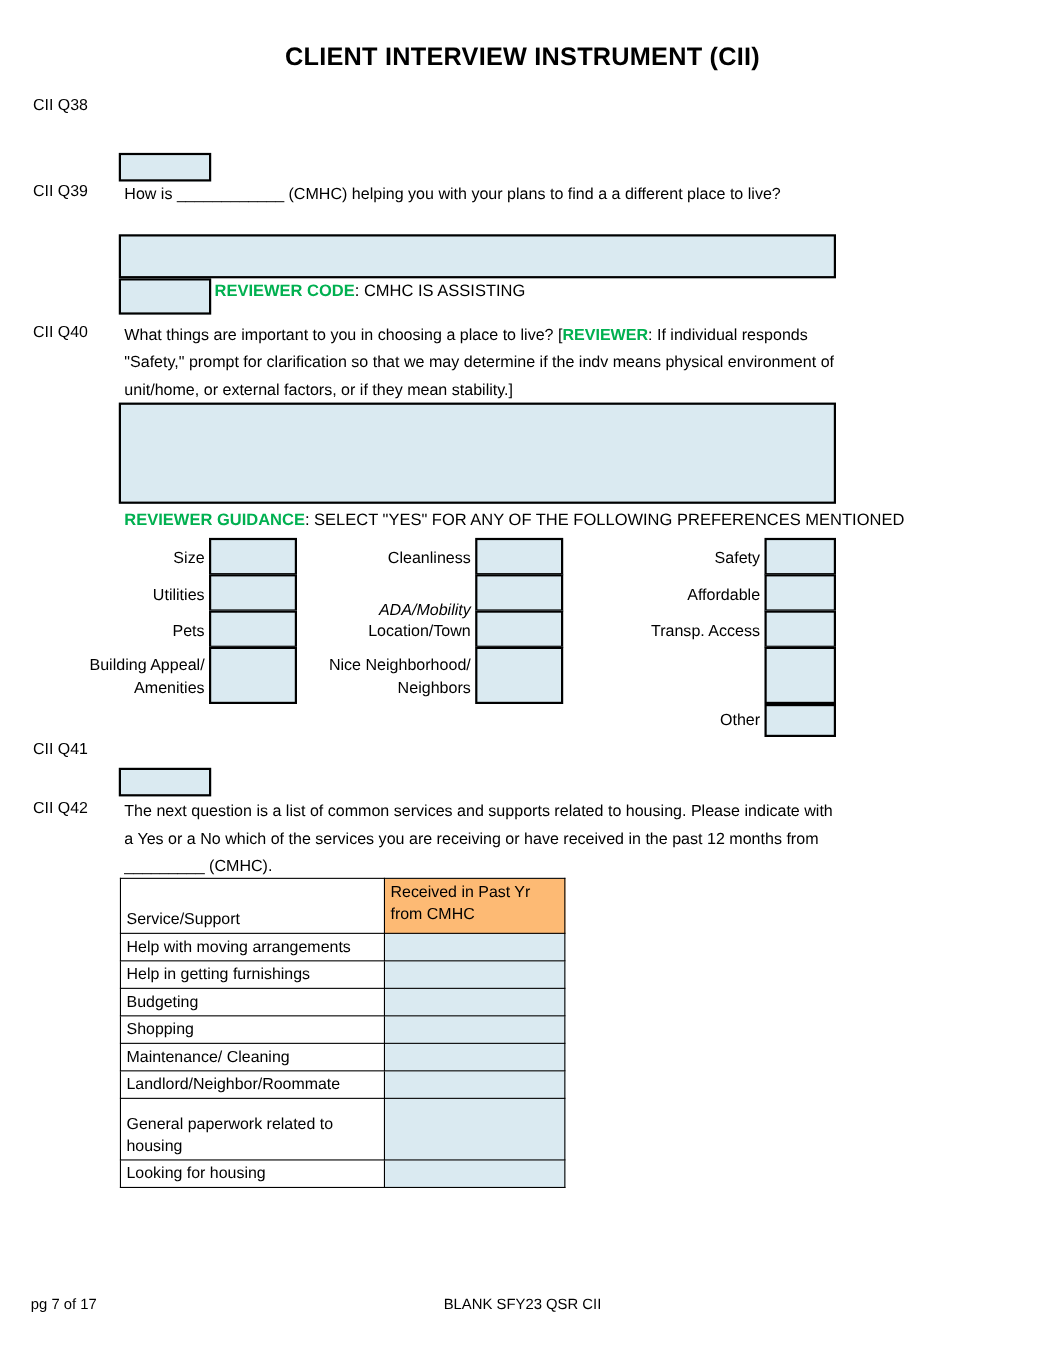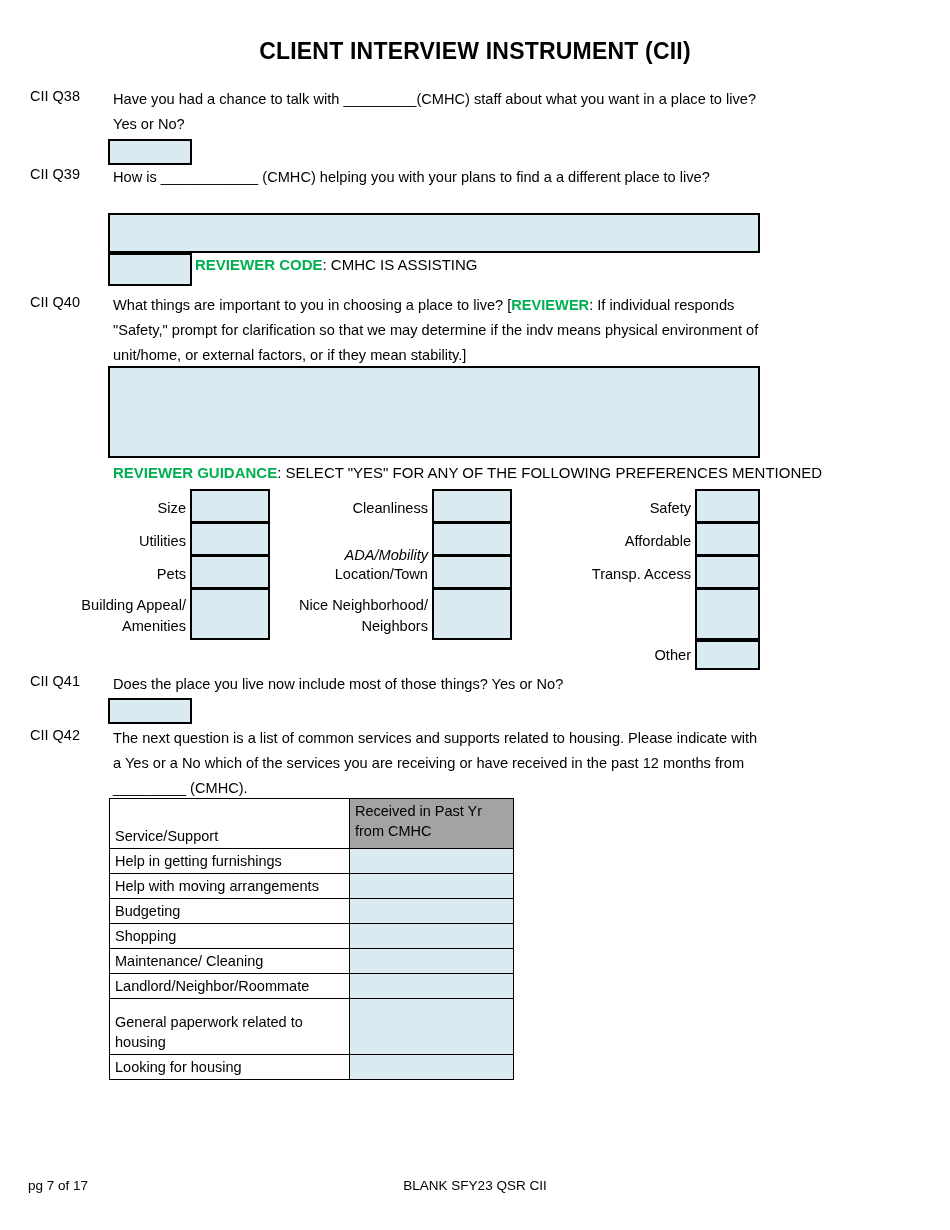--- a/index.html
+++ b/index.html
@@ -73,21 +73,21 @@
     font-size: 14.5px;
     font-weight: normal;
     text-align: left;
     vertical-align: bottom;
     padding: 2px 4px 2px 5px;
     line-height: 20px;
   }
   .svc-table th { vertical-align: top; }
   .svc-table .c1 { width: 240px; }
   .svc-table .c2 { width: 164px; background: #daeaf1; }
-  .svc-table th.c2 { background: #a3a3a3; vertical-align: top; }
+  .svc-table th.c2 { background: #fdba74; vertical-align: top; }
   .svc-table .hdr1 { height: 50px; vertical-align: bottom; }
   .svc-table .hdr2 { height: 50px; vertical-align: top; }
 
   .footer-left {
     position: absolute;
     left: 28px; top: 1178px;
     font-size: 13.5px;
   }
   .footer-center {
     position: absolute;
@@ -97,21 +97,20 @@
   }
 </style>
 </head>
 <body>
 
 <div class="page">
 
   <div class="title">CLIENT INTERVIEW INSTRUMENT (CII)</div>
 
   <div class="qlabel" style="left:30px; top:88px;text-align:right;">CII Q38</div>
-  <div class="qtext" style="left:113px; top:87px; width:650px;">Have you had a chance to talk with _________(CMHC) staff about what you want in a place to live? Yes or No?</div>
   <div class="fillbox" style="left:108px; top:139px; width:84px; height:26px;"></div>
 
   <div class="qlabel" style="left:30px; top:166px;">CII Q39</div>
   <div class="qtext" style="left:113px; top:165px; width:680px;">How is ____________ (CMHC) helping you with your plans to find a a different place to live?</div>
 
   <div class="fillbox" style="left:108px; top:213px; width:652px; height:40px;"></div>
   <div class="fillbox" style="left:108px; top:253px; width:84px; height:33px;"></div>
   <div class="guidance" style="left:195px; top:256px;">
     <span class="green">REVIEWER CODE</span><span>: CMHC IS ASSISTING</span>
   </div>
@@ -159,43 +158,42 @@
 
   <div class="pref-label" style="left:560px; top:564px; width:131px;">Transp. Access</div>
   <div class="fillbox" style="left:695px; top:555px; width:65px; height:34px;"></div>
 
   <div class="fillbox" style="left:695px; top:588px; width:65px; height:52px;"></div>
 
   <div class="pref-label" style="left:560px; top:645px; width:131px;">Other</div>
   <div class="fillbox" style="left:695px; top:640px; width:65px; height:30px;"></div>
 
   <div class="qlabel" style="left:30px; top:673px;">CII Q41</div>
-  <div class="qtext" style="left:113px; top:672px; width:680px;">Does the place you live now include most of those things? Yes or No?</div>
   <div class="fillbox" style="left:108px; top:698px; width:84px; height:26px;"></div>
 
   <div class="qlabel" style="left:30px; top:727px;">CII Q42</div>
   <div class="qtext" style="left:113px; top:726px; width:645px;">The next question is a list of common services and supports related to housing. Please indicate with a Yes or a No which of the services you are receiving or have received in the past 12 months from _________ (CMHC).</div>
 
   <table class="svc-table">
     <thead>
       <tr>
         <th class="c1 hdr1">Service/Support</th>
         <th class="c2 hdr2">
           <span>Received in Past Yr</span><br>
           <span>from CMHC</span>
         </th>
       </tr>
     </thead>
     <tbody>
       <tr>
+        <td class="c1">Help with moving arrangements</td>
+        <td class="c2"></td>
+      </tr>
+      <tr>
         <td class="c1">Help in getting furnishings</td>
-        <td class="c2"></td>
-      </tr>
-      <tr>
-        <td class="c1">Help with moving arrangements</td>
         <td class="c2"></td>
       </tr>
       <tr>
         <td class="c1">Budgeting</td>
         <td class="c2"></td>
       </tr>
       <tr>
         <td class="c1">Shopping</td>
         <td class="c2"></td>
       </tr>

